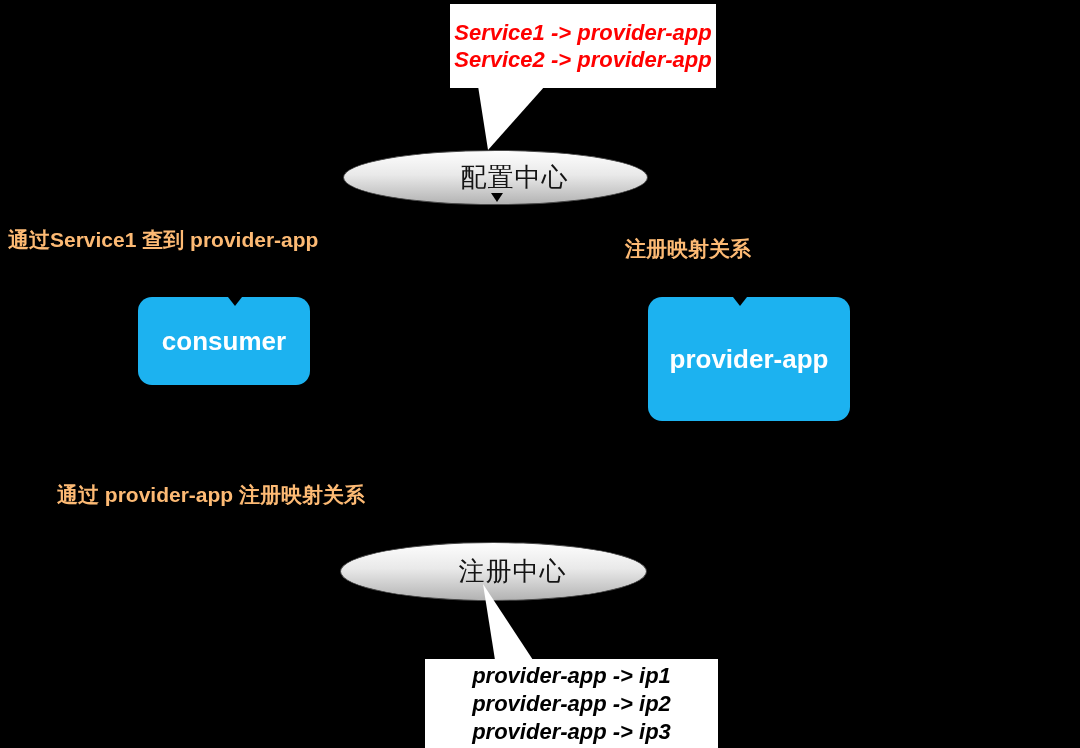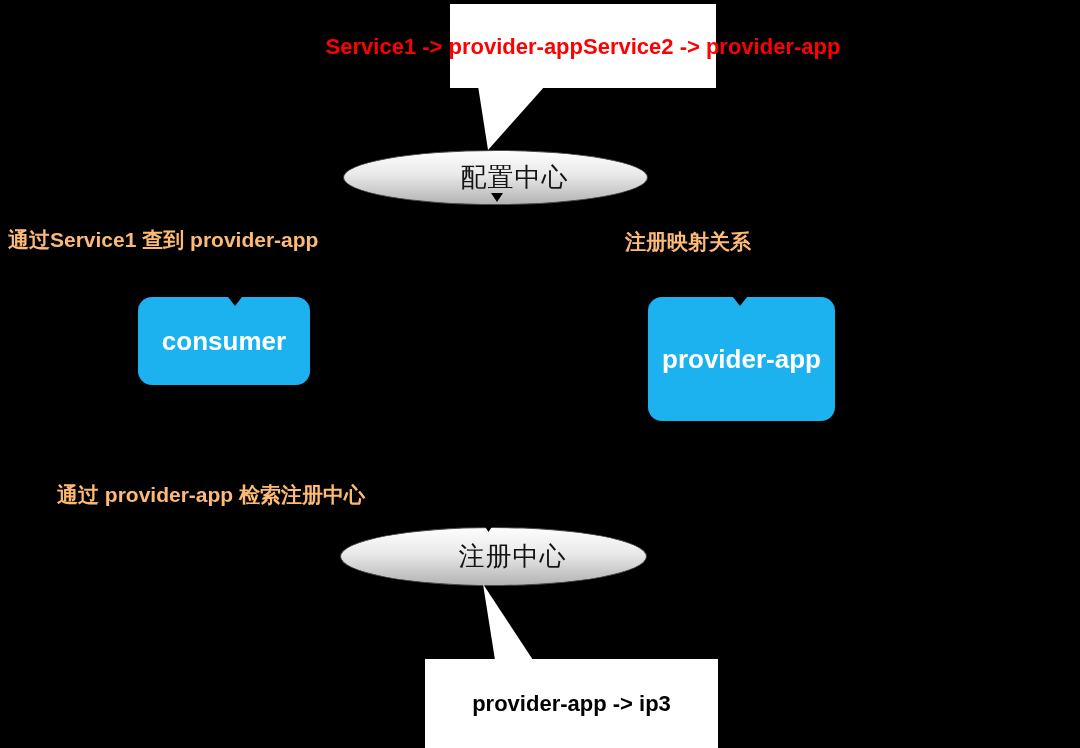--- a/index.html
+++ b/index.html
@@ -9,24 +9,25 @@
     height:748px;
     background:#000000;
     overflow:hidden;
     font-family:"Liberation Sans", sans-serif;
   }
   
   .callout{
     position:absolute;
     background:#ffffff;
     display:flex;
-    flex-direction:row;
+    flex-direction:column;
     justify-content:center;
     align-items:center;
     text-align:center;
+    font-style:italic;
   }
   .top-callout{
     left:450px; top:4px; width:266px; height:84px;
   }
   .top-callout .callout-line{
     color:#ff0000;
     font-weight:bold;
     font-size:22px;
     line-height:27px;
     white-space:nowrap;
@@ -66,48 +67,48 @@
   }
   .ellipse span{
     font-size:26px;
     font-weight:500;
     color:#141414;
     letter-spacing:1px;
     white-space:nowrap;
     margin-left:38px;
   }
   .config-ellipse{ left:343px; top:150px; width:303px; height:53px; }
-  .registry-ellipse{ left:340px; top:527px; width:305px; height:57px;justify-content:center; }
+  .registry-ellipse{ left:340px; top:542px; width:305px; height:57px;justify-content:center; }
   
   .node{
     position:absolute;
     background:#1cb2f0;
     border-radius:14px;
     display:flex;
     align-items:center;
     justify-content:center;
   }
   .node span{
     color:#ffffff;
     font-size:26px;
     font-weight:600;
     white-space:nowrap;
   }
   .consumer-node{ left:138px; top:297px; width:172px; height:88px; }
-  .provider-node{ left:648px; top:297px; width:187px; height:124px; }
+  .provider-node{ left:648px; top:297px; width:202px; height:124px; }
   
   .annotation{
     position:absolute;
     color:#fdba74;
     font-size:21px;
     font-weight:bold;
     white-space:nowrap;
   }
   .ann-lookup{ left:8px; top:226px; }
-  .ann-register{ left:625px; top:228px; }
+  .ann-register{ left:625px; top:235px; }
   .ann-query{ left:57px; top:481px; }
   
   .stub{
     position:absolute;
     background:#000000;
     clip-path:polygon(0 0, 100% 0, 50% 100%);
   }
   .stub-consumer{ left:228px; top:297px; width:14px; height:9px; }
   .stub-provider{ left:733px; top:297px; width:14px; height:9px; }
   .stub-registry{ left:482px; top:522px; width:13px; height:10px; }
@@ -124,35 +125,37 @@
   </div>
   <div class="tail top-tail"></div>
 
   <div class="ellipse config-ellipse">
     <span>配置中心</span>
   </div>
   <div class="stub stub-config"></div>
 
   <div class="annotation ann-lookup">通过Service1 查到 provider-app</div>
   <div class="annotation ann-register">注册映射关系</div>
-  <div class="annotation ann-query">通过 provider-app 检索注册中心</div>
+  <div class="annotation ann-query">通过 provider-app 注册映射关系</div>
 
   <div class="node consumer-node">
     <span>consumer</span>
   </div>
   <div class="stub stub-consumer"></div>
 
   <div class="node provider-node">
     <span>provider-app</span>
   </div>
   <div class="stub stub-provider"></div>
 
   <div class="ellipse registry-ellipse">
     <span>注册中心</span>
   </div>
   <div class="stub stub-registry"></div>
 
   <div class="tail bottom-tail"></div>
   <div class="callout bottom-callout">
+    <div class="callout-line">provider-app -&gt; ip1</div>
+    <div class="callout-line">provider-app -&gt; ip2</div>
     <div class="callout-line">provider-app -&gt; ip3</div>
   </div>
 
 </div>
 
 </body></html>

